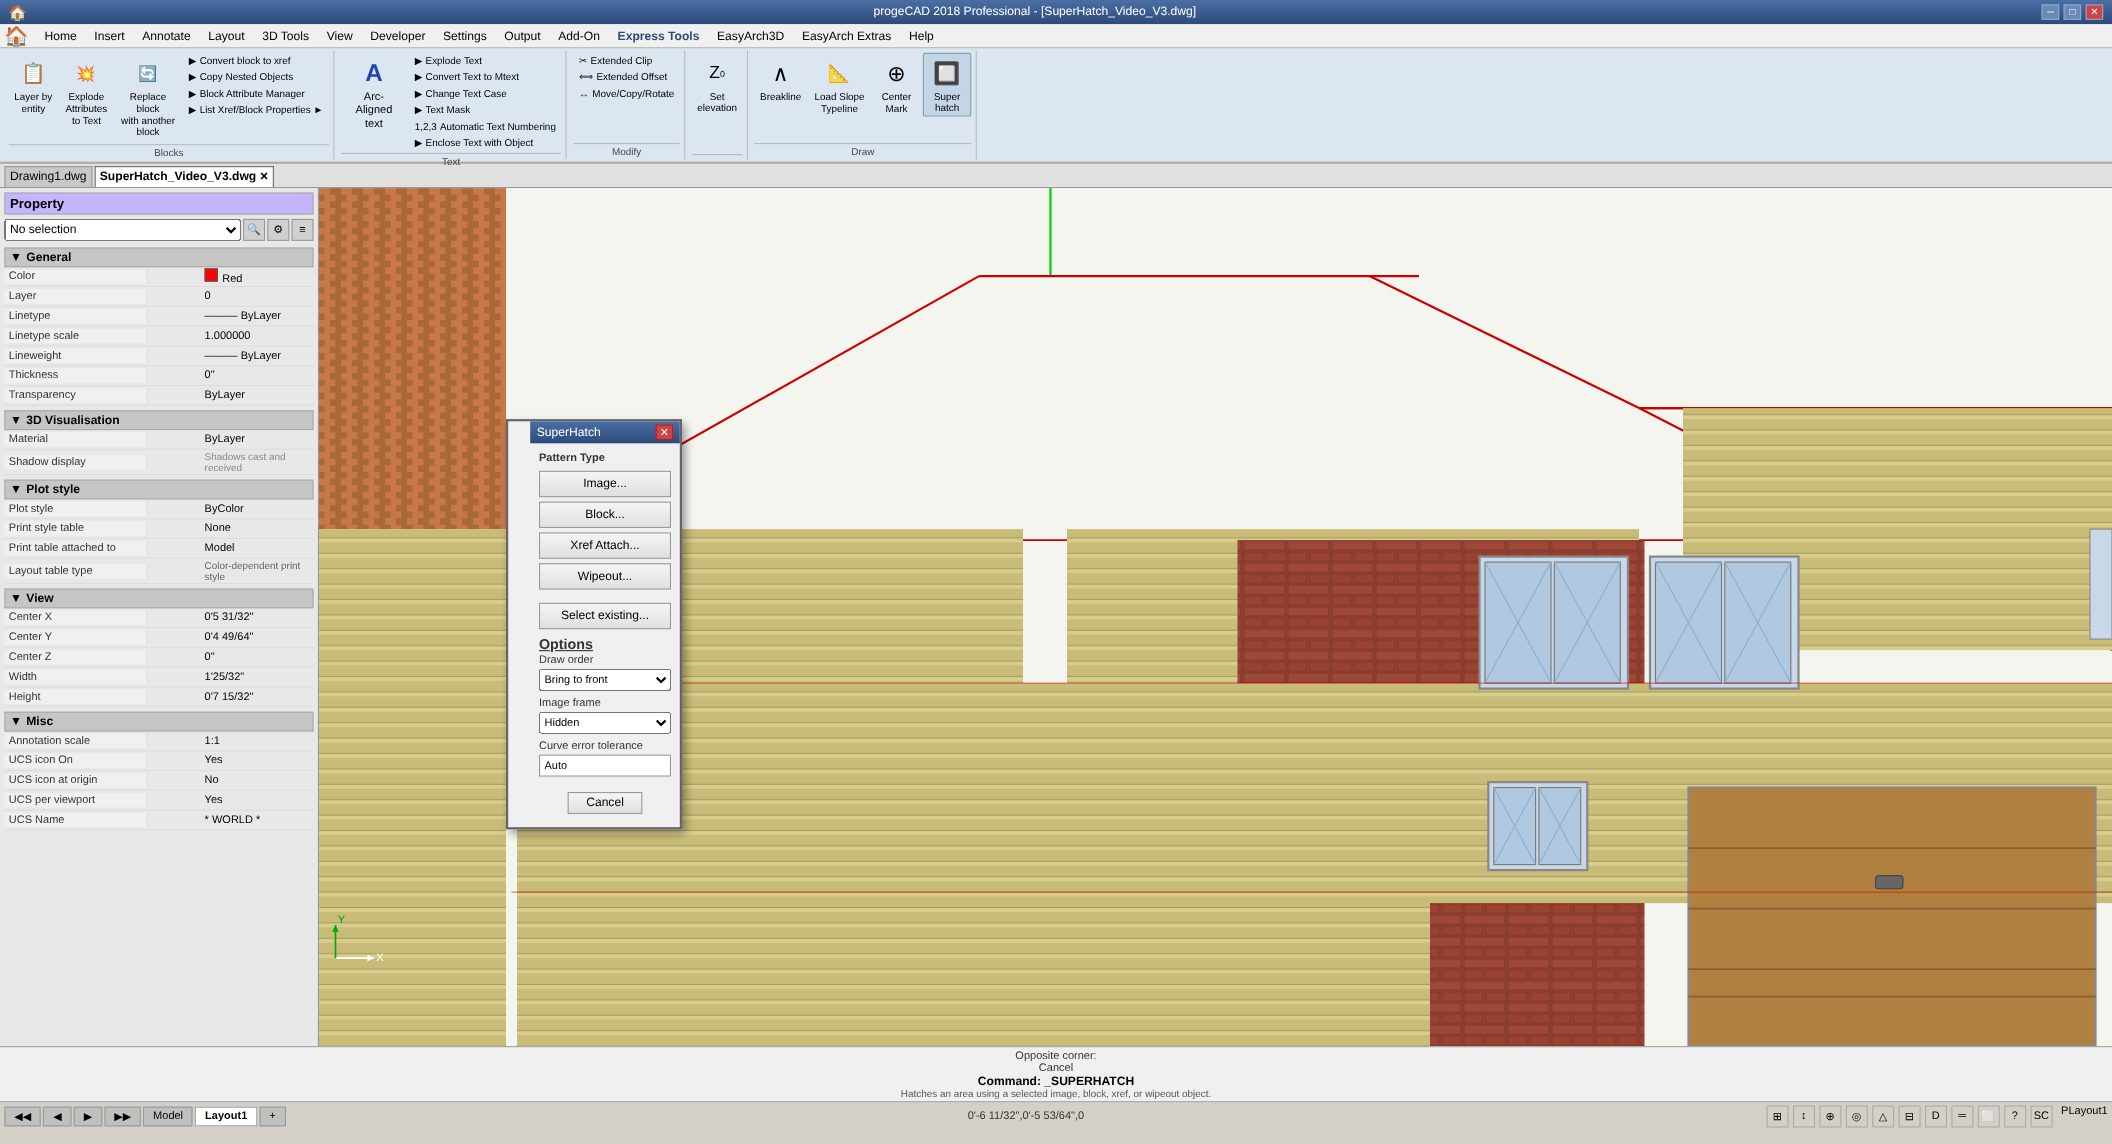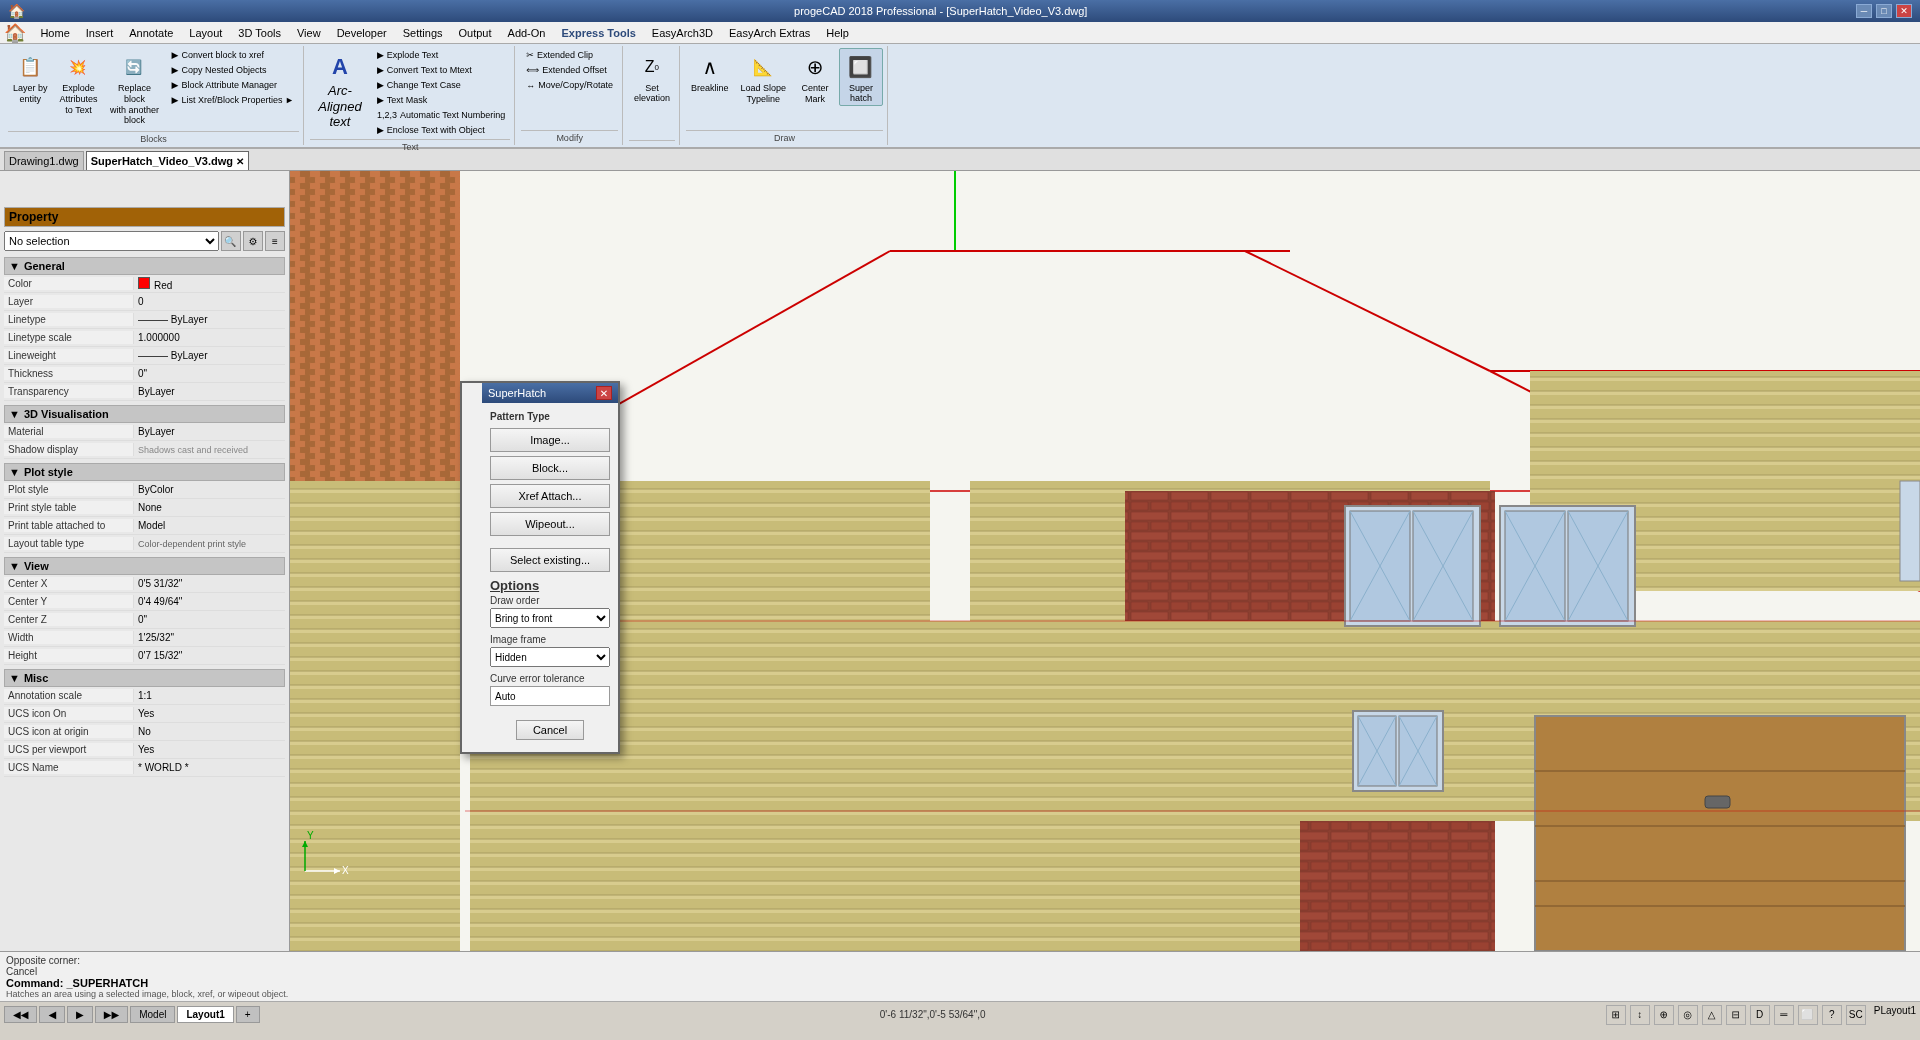--- a/index.html
+++ b/index.html
@@ -148,24 +148,23 @@
       width: 290px;
       background: #e8e8e8;
       border-right: 1px solid #999;
       overflow-y: auto;
       padding: 4px;
     }
     #property-panel h3 {
       font-size: 12px;
       font-weight: bold;
       padding: 2px 4px;
-      background: #a16207;
+      background: #c4b5fd;
       border: 1px solid #aaa;
       margin-bottom: 4px;
-      margin-top: 32px;
     }
     .prop-selector {
       display: flex;
       align-items: center;
       gap: 2px;
       margin-bottom: 6px;
     }
     .prop-selector select {
       flex: 1;
       font-size: 11px;
@@ -191,20 +190,21 @@
       border: 1px solid #aaa;
       display: flex;
       align-items: center;
       gap: 4px;
     }
     .prop-row {
       display: flex;
       align-items: center;
       border-bottom: 1px solid #ddd;
       min-height: 18px;
+      gap: 48px;
     }
     .prop-label {
       width: 130px;
       padding: 1px 4px;
       color: #333;
       font-size: 10px;
       flex-shrink: 0;
       background: #f0f0f0;
       border-right: 1px solid #ddd;
     }
@@ -325,20 +325,21 @@
 
     
     #status-bar {
       height: 50px;
       background: #f0f0f0;
       border-top: 1px solid #999;
       display: flex;
       flex-direction: column;
       justify-content: flex-end;
       padding: 2px 4px;
+      text-align: center;
     }
     .status-line {
       font-size: 10px;
       color: #333;
     }
     .command-line {
       font-size: 11px;
       font-weight: bold;
       color: #000;
     }
@@ -461,21 +462,21 @@
         </div>
       </div>
     </div>
     <div class="ribbon-group-label">Blocks</div>
   </div>
 
   <div class="ribbon-group">
     <div class="ribbon-group-content">
       <div class="ribbon-btn">
         <div class="icon" style="font-size:22px; font-weight:bold; color:#2244aa;">A</div>
-        <span style="font-size:13px; line-height:1.2;font-style:italic;">Arc-Aligned<br>text</span>
+        <span style="font-size:10px; line-height:1.2;">Arc-Aligned<br>text</span>
       </div>
       <div class="ribbon-col">
         <div class="ribbon-btn-small">
           <span>▶</span>
           <span>Explode Text</span>
         </div>
         <div class="ribbon-btn-small">
           <span>▶</span>
           <span>Convert Text to Mtext</span>
         </div>

